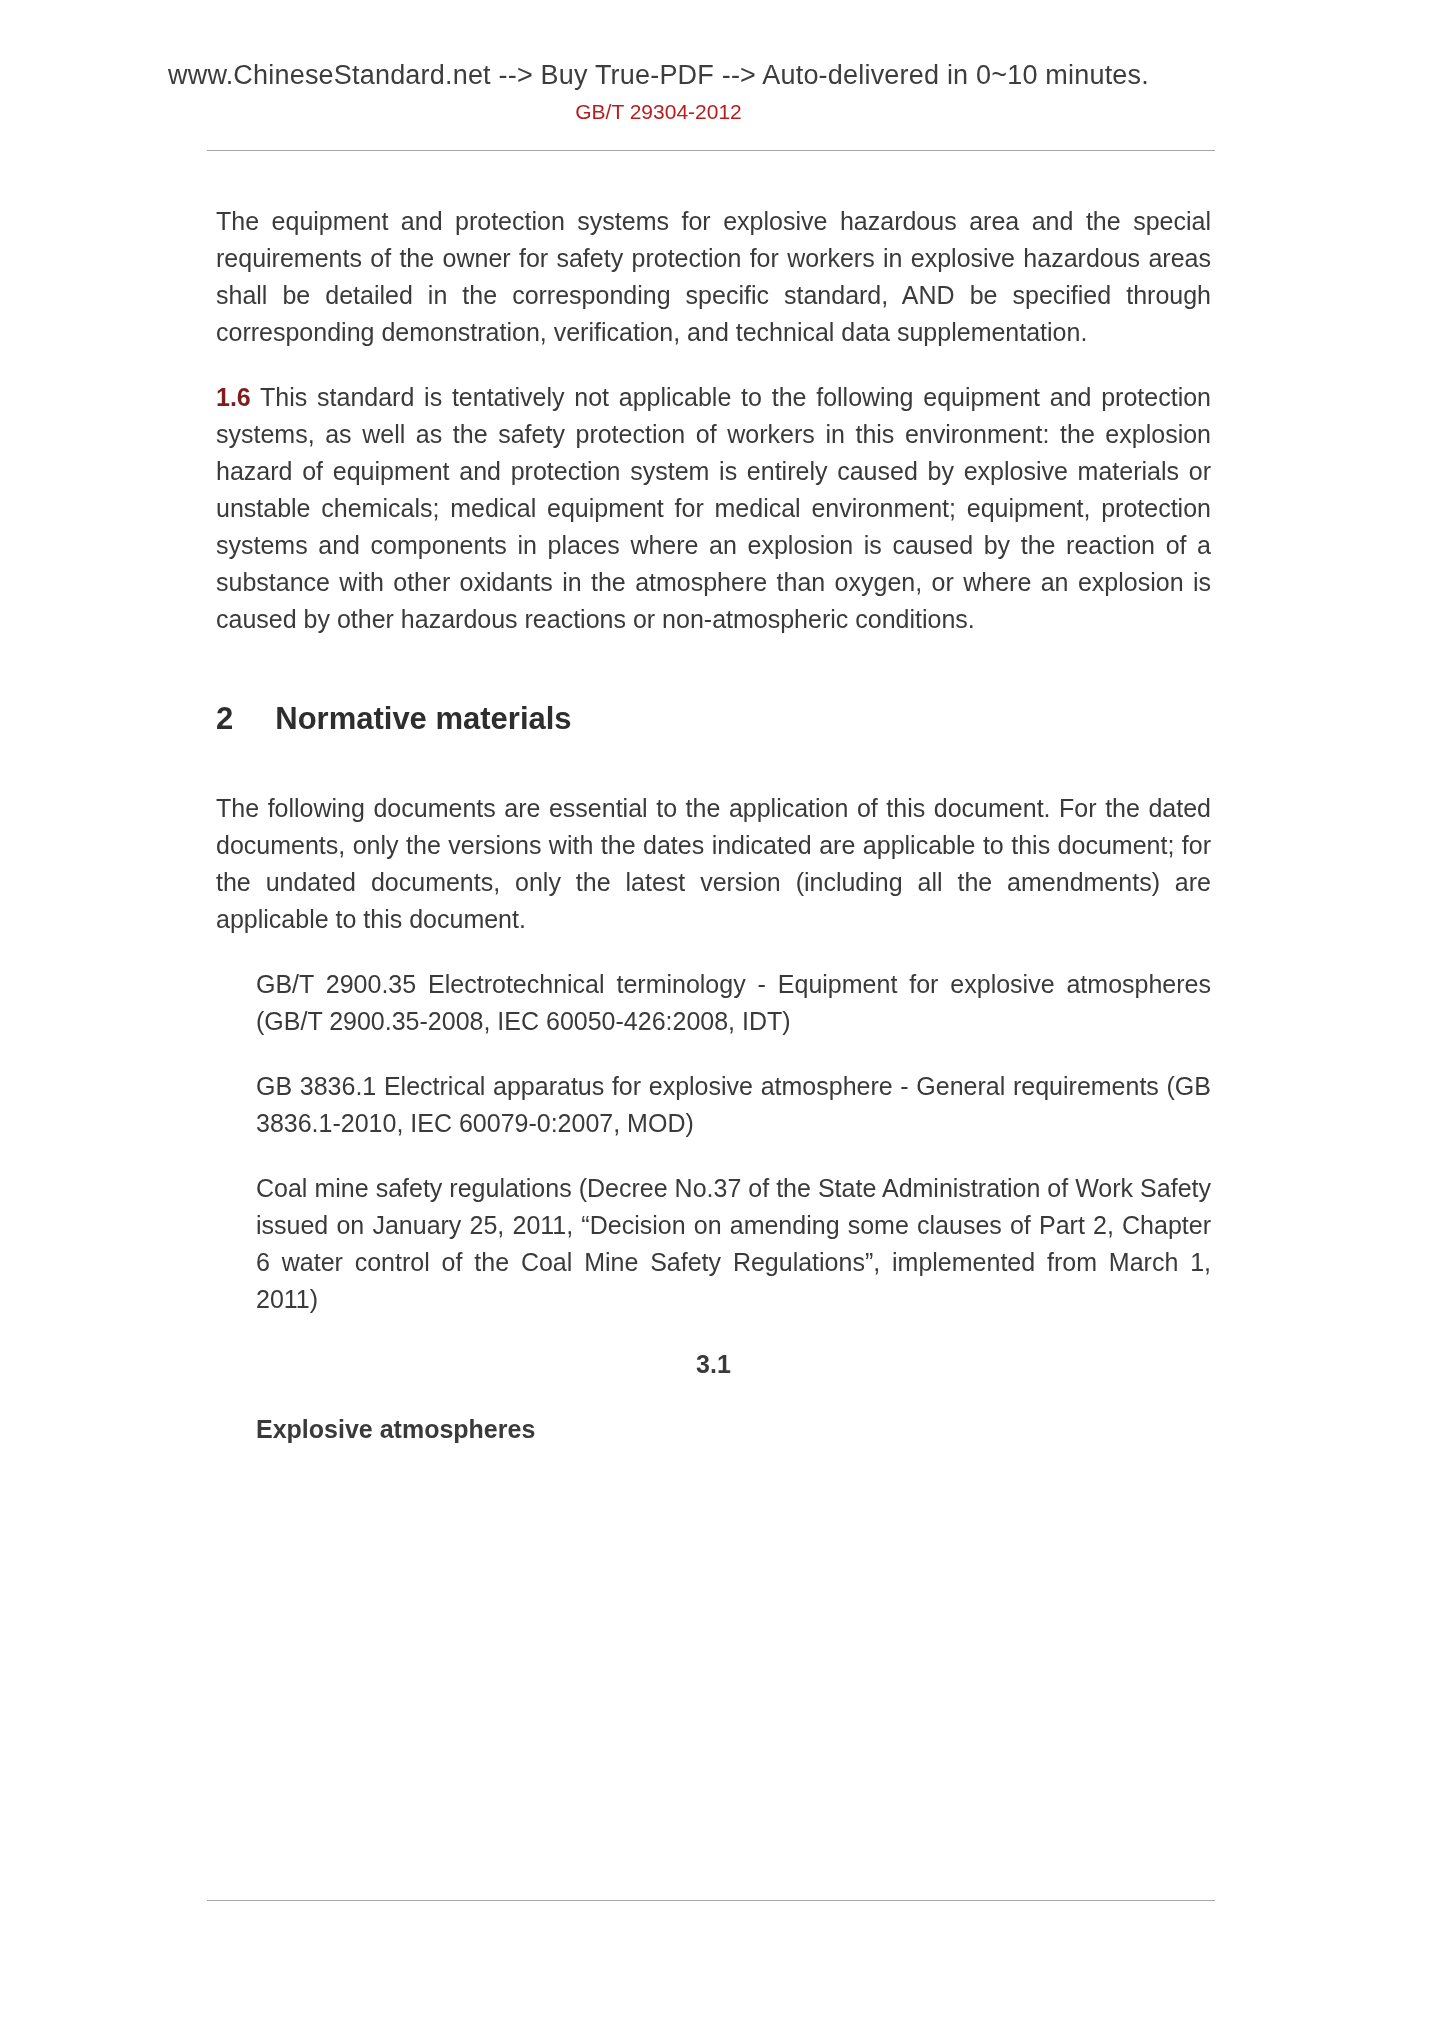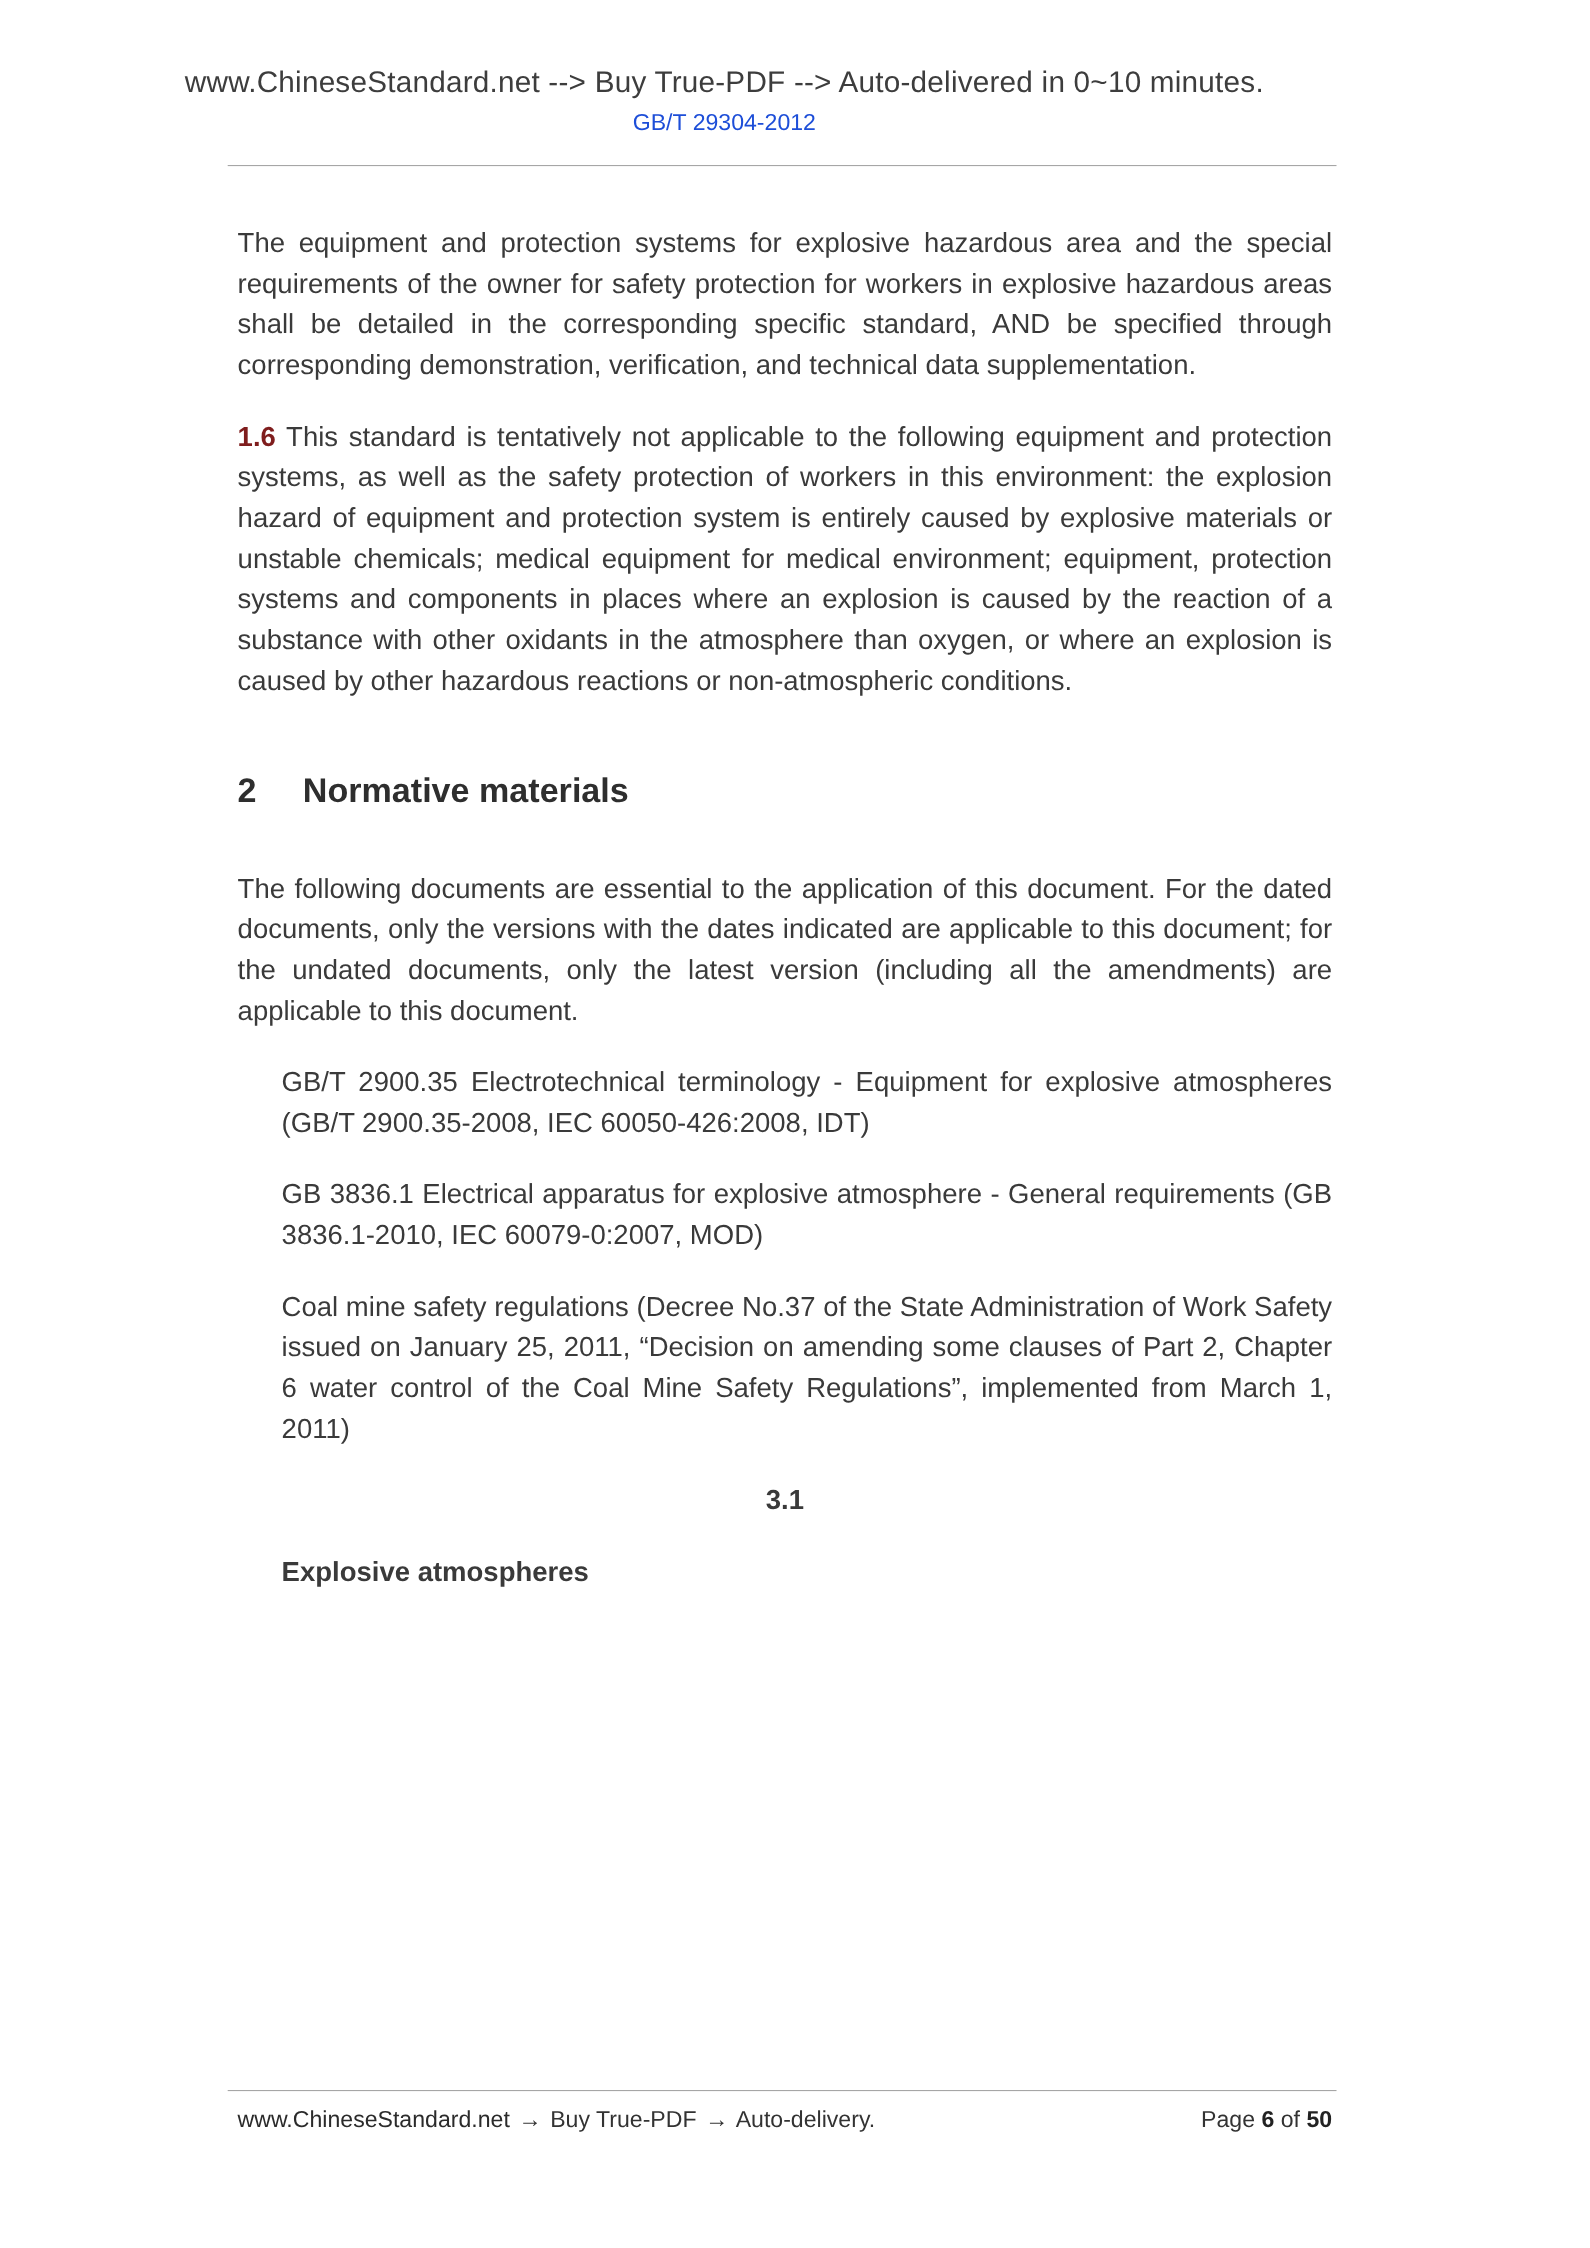--- a/index.html
+++ b/index.html
@@ -26,21 +26,21 @@
     text-align: center;
   }
   .hdr-promo {
     font-size: 27px;
     color: #3d3d3d;
     letter-spacing: 0.2px;
   }
   .hdr-docnum {
     margin-top: 9px;
     font-size: 21px;
-    color: #1d4ed8;
+    color: #b91c1c;
   }
   .hdr-rule {
     position: absolute;
     top: 150px;
     left: 207px;
     width: 1008px;
     height: 1px;
     background: #a6a6a6;
   }
 
@@ -149,29 +149,14 @@
 
 
 
     <p class="para term-num">3.1</p>
 
     <p class="para term-name">Explosive atmospheres</p>
 
   </main>
 
   <div class="footer-rule"></div>
-  <footer class="footer-row">
-    <div class="footer-left">
-      <span class="site">www.ChineseStandard.net</span>
-      <span class="arrow">→</span>
-      <span>Buy True-PDF</span>
-      <span class="arrow">→</span>
-      <span>Auto-delivery.</span>
-    </div>
-    <div class="footer-right">
-      <span>Page</span>
-      <b>6</b>
-      <span>of</span>
-      <b>50</b>
-    </div>
-  </footer>
 
 </div>
 
 </body></html>

